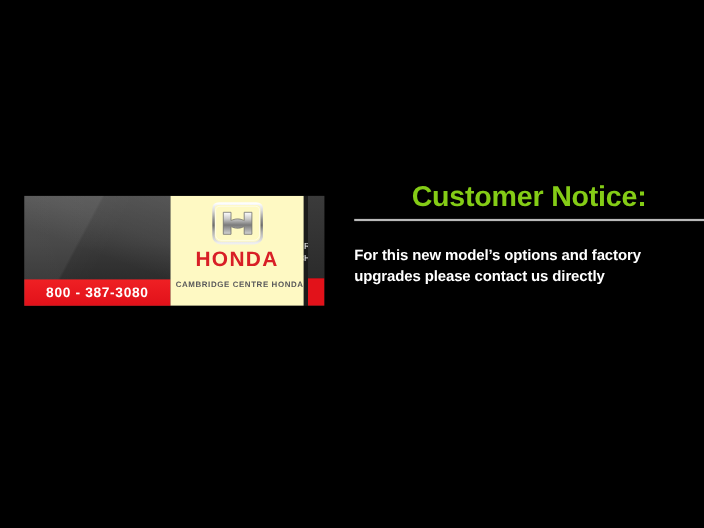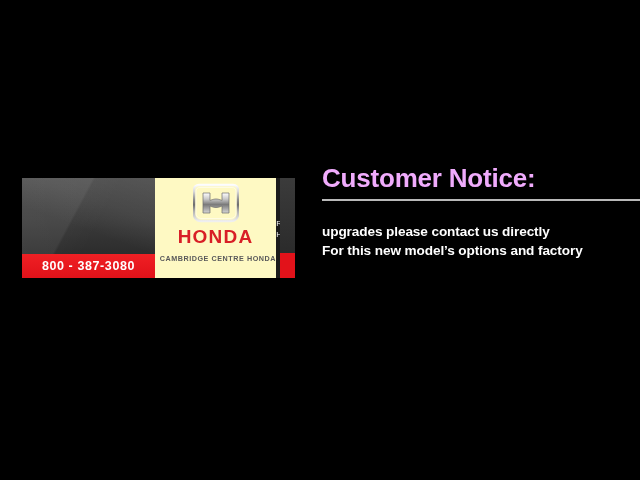--- a/index.html
+++ b/index.html
@@ -160,26 +160,27 @@
     background: #e2121a;
   }
 
   
   .notice {
     position: absolute;
     left: 322px;
     top: 163px;
   }
   .notice-title {
-    color: #f0abfc;
+    color: #84cc16;
     font-size: 26px;
     font-weight: bold;
     letter-spacing: -0.2px;
     line-height: 30px;
     white-space: nowrap;
+    text-align: center;
   }
   .notice-rule {
     margin-top: 6px;
     width: 318px;
     height: 2px;
     background: #b9b9b9;
   }
   .notice-body {
     margin-top: 22px;
     color: #ffffff;
@@ -256,18 +257,18 @@
     </div>
 
     <div class="banner-edge-dark"></div>
     <div class="banner-edge-red"></div>
   </div>
 
   <div class="notice">
     <div class="notice-title">Customer Notice:</div>
     <div class="notice-rule"></div>
     <div class="notice-body">
+      <div>For this new model’s options and factory</div>
       <div>upgrades please contact us directly</div>
-      <div>For this new model’s options and factory</div>
     </div>
   </div>
 
 </div>
 
 </body></html>

